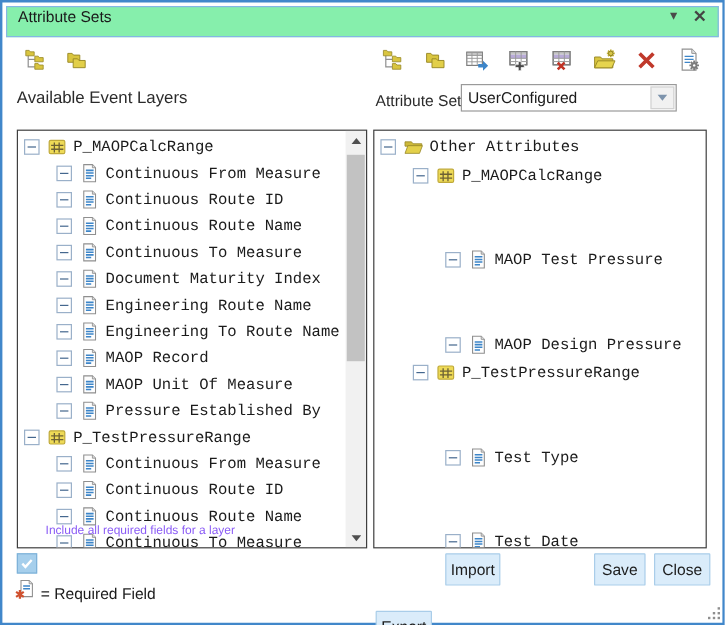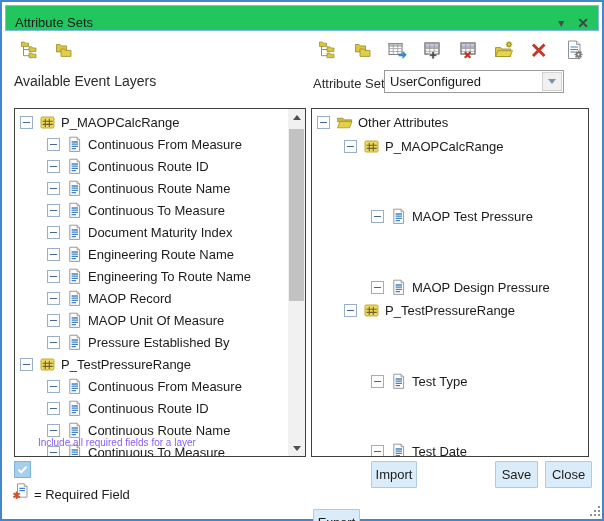--- a/index.html
+++ b/index.html
@@ -5,22 +5,22 @@
   html,body{margin:0;padding:0;}
   body{
     width:604px;height:521px;position:relative;overflow:hidden;
     font-family:"Liberation Sans",sans-serif;background:#fff;
     -webkit-font-smoothing:antialiased;
   }
   .window{position:absolute;inset:0;background:#fff;
     box-shadow:inset 0 0 0 2px #4187ca;}
   
   .titlebar{position:absolute;left:5px;top:5px;right:5px;height:26px;
-    background:#22c55e;border:1px solid #84b7e4;box-sizing:border-box;
-    display:flex;align-items:flex-end;padding:0 9px;gap:48px;}
+    background:#86efac;border:1px solid #84b7e4;box-sizing:border-box;
+    display:flex;align-items:flex-start;padding:0 9px;gap:48px;}
   .titlebar .title{font-size:13px;color:#1a1a1a;}
   .tb-controls{margin-left:auto;display:flex;align-items:center;gap:13px;}
   .tb-ctrl{color:#4a4a4a;font-size:12px;line-height:1;cursor:default;}
   .tb-ctrl.close{font-size:14px;font-weight:bold;color:#444;}
   
   .toolbar-left{position:absolute;left:18px;top:39px;display:flex;gap:10px;}
   .toolbar-right{position:absolute;left:316px;top:39px;width:270px;display:flex;justify-content:space-between;}
   .tbtn{width:24px;height:22px;display:flex;align-items:center;justify-content:center;}
   .tico{width:20px;height:20px;}
   .ic{display:block;width:100%;height:100%;}
@@ -34,21 +34,21 @@
   .combo-text{flex:1;padding-left:5px;font-size:13px;color:#1b1b1b;white-space:nowrap;overflow:hidden;}
   .combo-btn{flex:none;width:20px;height:19px;margin:1px;background:#f1f1f1;
     border:1px solid #d2d2d2;box-sizing:border-box;display:flex;align-items:center;justify-content:center;}
   .arrow-down{width:0;height:0;border-left:4px solid transparent;border-right:4px solid transparent;border-top:5px solid #7d93ac;}
   
   .panel{position:absolute;top:108px;height:349px;border:1px solid #3f3f3f;
     background:#fff;box-sizing:border-box;overflow:hidden;}
   .panel.leftp{left:14px;width:292px;}
   .panel.rightp{left:311px;width:278px;}
   .tree{padding-top:2px;}
-  .trow{display:flex;align-items:center;height:22px;}
+  .trow{display:flex;align-items:center;height:22px;font-family:Liberation Mono, monospace;}
   .rightp .trow{height:23.5px;}
   .lv0{padding-left:5px;}
   .lv1{padding-left:32px;}
   .lv2{padding-left:59px;margin-top:47px;}
   .expander{flex:none;width:11px;height:11px;border:1px solid #9ab0c9;background:#fff;position:relative;}
   .expander::after{content:"";position:absolute;left:2px;top:5px;width:7px;height:1px;background:#44678e;}
   .nicon{flex:none;width:17px;height:17px;margin-left:6px;margin-right:5px;}
   .nlabel{font-size:13px;color:#1b1b1b;white-space:nowrap;}
   
   .vscroll{position:absolute;top:0;right:0;bottom:0;width:17px;background:#f1f1f1;}

